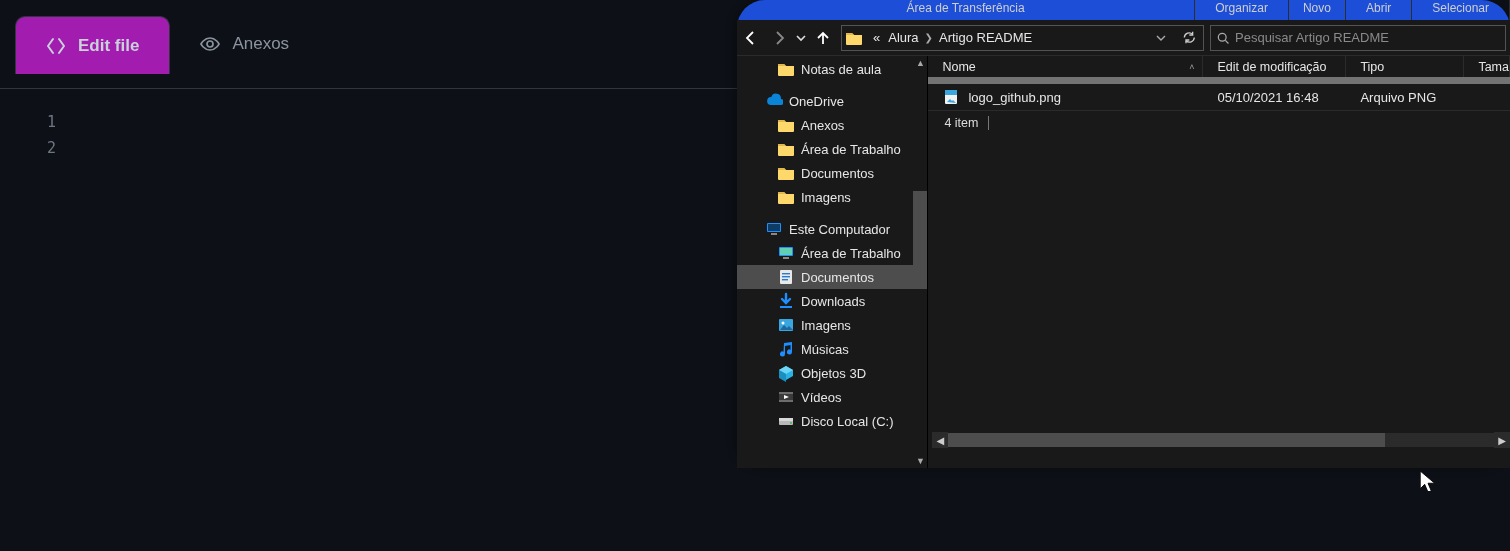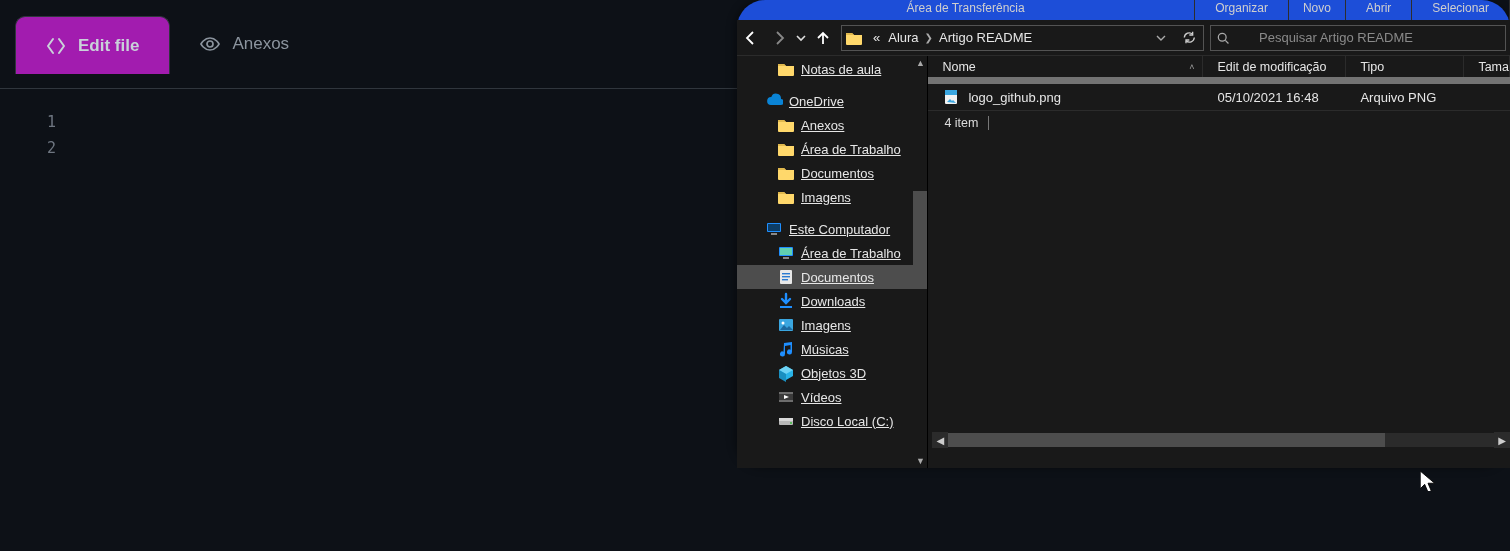--- a/index.html
+++ b/index.html
@@ -23,27 +23,27 @@
   .ribgroup.narrow { padding: 1px 14px; }
   
   .navrow { display: flex; align-items: center; height: 36px; background: #191919; border-bottom: 1px solid #2b2b2b; }
   .navbtn { width: 28px; height: 28px; display: flex; align-items: center; justify-content: center; color: #e6e6e6; cursor: pointer;}
   .navbtn.dim { color: #888; }
   .addrbar { flex: 1; display: flex; align-items: center; height: 26px; background: #191919; border: 1px solid #535353; margin: 0 4px; padding-left: 3px; }
   .addr-icon { width: 18px; height: 18px; margin-right: 6px; }
   .crumb { display: flex; align-items: center; padding: 0 4px; font-size: 13px; cursor: pointer; white-space: nowrap;}
   .crumb-sep { color: #aaa; padding: 0 2px; font-size: 10px; }
   .addr-tail { margin-left: auto; display: flex; }
-  .searchbox { width: 296px; height: 26px; border: 1px solid #535353; display: flex; align-items: center; margin: 0 4px 0 2px; color: #8a8a8a; gap: 24px; }
+  .searchbox { width: 296px; height: 26px; border: 1px solid #535353; display: flex; align-items: center; margin: 0 4px 0 2px; color: #8a8a8a; }
   .searchbox .sicon { width: 24px; text-align: center; color: #aaa; }
   .searchbox .ph { font-size: 13px; }
 
   .body { flex: 1; display: flex; min-height: 0; }
   .navpane { width: 199px; background: #191919; overflow: hidden; position: relative; border-right: 1px solid #000;}
-  .navpane-inner { padding-top: 1px; text-decoration: underline; }
+  .navpane-inner { padding-top: 1px; }
   .navitem { display: flex; align-items: center; height: 24px; padding-left: 28px; cursor: pointer; white-space: nowrap;}
   .navitem.d1 { padding-left: 28px; }
   .navitem.d2 { padding-left: 40px; }
   .navitem.selected { background: #4d4d4d; }
   .navitem .ico { width: 18px; height: 18px; margin-right: 6px; flex: none;}
   .navpane .scroll-thumb { position: absolute; right: 0; top: 135px; width: 14px; height: 86px; background: #4d4d4d; }
   .navpane .scroll-arrow { position: absolute; right: 0; width: 14px; height: 14px; display:flex; align-items:center; justify-content:center; color:#aaa; font-size:9px;}
   .navpane .sa-up { top: 0; }
   .navpane .sa-dn { bottom: 0; }
 

